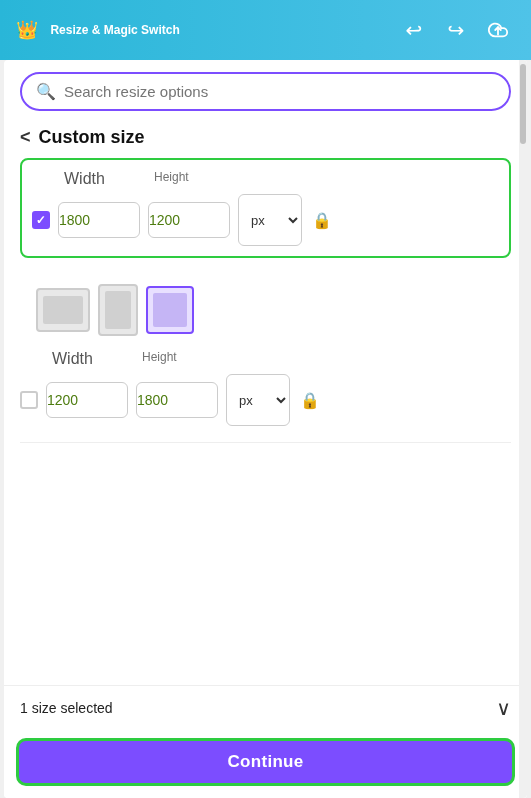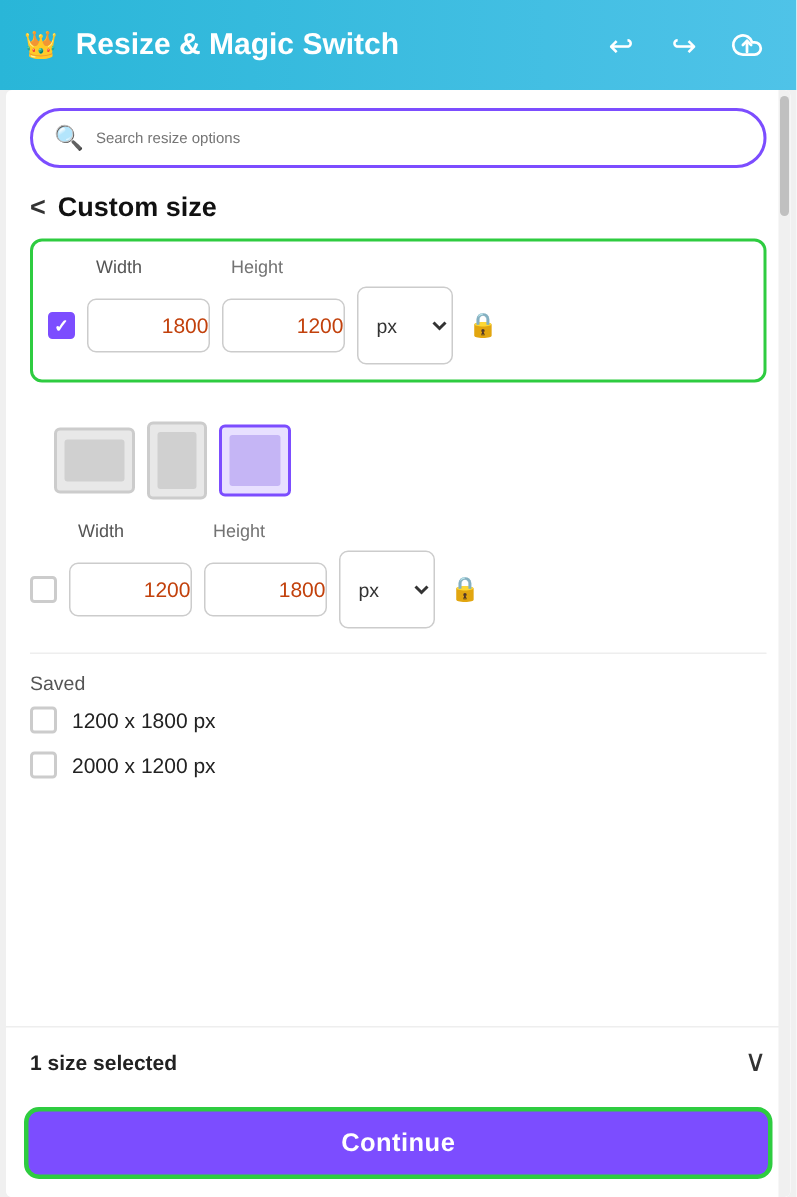--- a/index.html
+++ b/index.html
@@ -23,21 +23,21 @@
       gap: 12px;
       flex-shrink: 0;
     }
     .header-crown {
       color: #f0c040;
       font-size: 18px;
     }
     .header-title {
       color: white;
       font-weight: 700;
-      font-size: 20px;
+      font-size: 12px;
       flex: 1;
     }
     .header-icons {
       display: flex;
       gap: 8px;
       align-items: center;
     }
     .header-icon-btn {
       background: none;
       border: none;
@@ -94,21 +94,21 @@
       gap: 8px;
     }
     .search-icon {
       color: #888;
       font-size: 16px;
       flex-shrink: 0;
     }
     .search-input {
       border: none;
       outline: none;
-      font-size: 10px;
+      font-size: 15px;
       color: #888;
       flex: 1;
       background: transparent;
     }
 
     
     .back-nav {
       display: flex;
       align-items: center;
       gap: 8px;
@@ -138,21 +138,21 @@
       padding: 10px 10px;
       margin-bottom: 16px;
     }
 
     .size-labels {
       display: flex;
       gap: 0;
       margin-bottom: 6px;
     }
     .size-label-width {
-      font-size: 12px;
+      font-size: 16px;
       color: #555;
       margin-left: 32px;
       width: 90px;
     }
     .size-label-height {
       font-size: 12px;
       color: #737373;
       width: 90px;
     }
 
@@ -191,22 +191,22 @@
       cursor: pointer;
       flex-shrink: 0;
     }
 
     .size-input {
       width: 82px;
       height: 36px;
       border: 1.5px solid #ccc;
       border-radius: 6px;
       font-size: 14px;
-      text-align: right;
-      color: #c2410c;
+      text-align: left;
+      color: #4d7c0f;
       outline: none;
     }
 
     .unit-select {
       height: 52px;
       border: 1.5px solid #ccc;
       border-radius: 6px;
       font-size: 13px;
       color: #333;
       padding: 0 4px 0 8px;
@@ -292,21 +292,21 @@
       border-top: 1px solid #eee;
       padding: 10px 16px;
       display: flex;
       align-items: center;
       justify-content: space-between;
       background: white;
     }
     .selected-count {
       font-size: 14px;
       color: #222;
-      font-weight: 700;
+      font-weight: 400;
     }
     .chevron-down {
       font-size: 20px;
       color: #333;
       cursor: pointer;
     }
 
     
     .continue-wrapper {
       padding: 8px 12px 12px 12px;
@@ -421,32 +421,20 @@
         <option>in</option>
         <option>cm</option>
         <option>mm</option>
       </select>
       <span class="lock-icon">🔒</span>
     </div>
   </div>
 
   <div class="divider"></div>
 
-  <div class="saved-section">
-    <div style="height:12px;"></div>
-    <div class="saved-label">Saved</div>
-    <div class="saved-item">
-      <div class="checkbox-empty"></div>
-      <span class="saved-item-text">1200 x 1800 px</span>
-    </div>
-    <div class="saved-item">
-      <div class="checkbox-empty"></div>
-      <span class="saved-item-text">2000 x 1200 px</span>
-    </div>
-  </div>
 
   <div style="flex:1;"></div>
 
   <div class="bottom-bar">
     <span class="selected-count">1 size selected</span>
     <span class="chevron-down">∨</span>
   </div>
 
   <div class="continue-wrapper">
     <button class="continue-btn">Continue</button>

